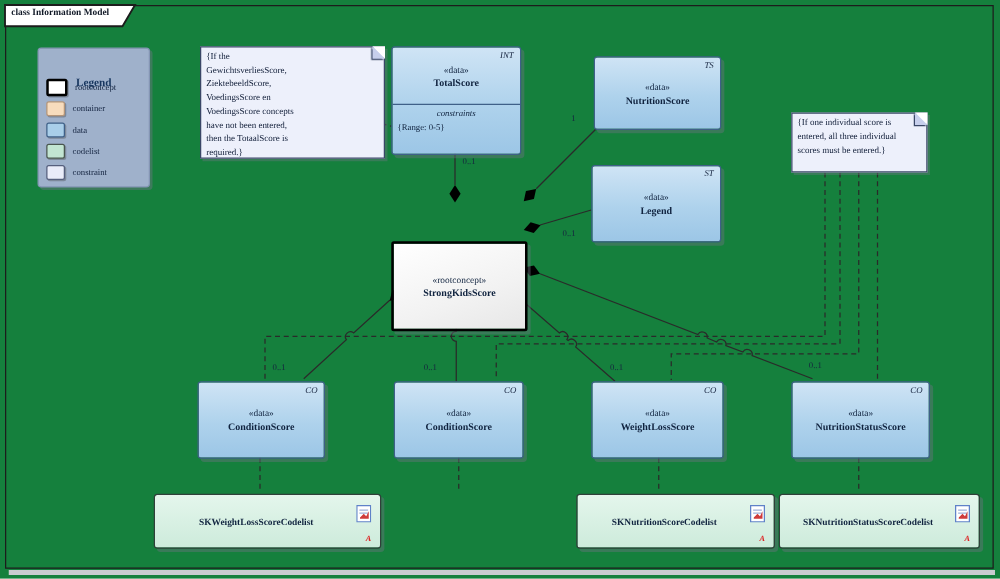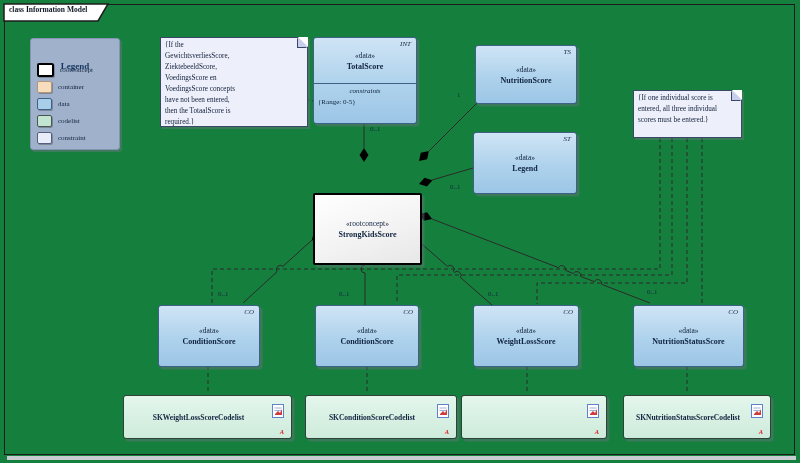--- a/index.html
+++ b/index.html
@@ -35,21 +35,21 @@
   .ename{font-size:8px;font-weight:bold;color:#10233f;}
 
   .root{border:2.5px solid #000;border-radius:2px;background:linear-gradient(160deg,#ffffff 0%,#f2f2f2 60%,#e7e7e7 100%);}
 
   .compartment{position:absolute;left:0;right:0;bottom:0;border-top:1px solid #3f6088;}
   .comp-label{text-align:center;font-size:7px;font-style:italic;margin-top:3px;color:#10233f;}
   .comp-constraint{font-size:7px;margin:3px 0 0 4px;color:#10233f;}
 
   .codelist{position:absolute;border:1px solid #30403a;border-radius:3px;
             background:linear-gradient(180deg,#e4f6ec 0%,#cdebdb 100%);
-            box-shadow:2.5px 2.5px 0 rgba(105,115,125,.45);}
+            box-shadow:2.5px 2.5px 0 rgba(105,115,125,.45);padding-left:13px;}
   .codelist .cname{position:absolute;left:8px;right:26px;top:0;bottom:0;display:flex;align-items:center;
                    justify-content:center;font-size:7.5px;font-weight:bold;color:#10233f;text-align:center;}
   .doc-icon{position:absolute;right:7px;top:8px;}
   .cl-marker{position:absolute;right:7px;bottom:3px;font-size:6.5px;font-weight:bold;font-style:italic;color:#d22;}
 
   
   .note{position:absolute;background:#edf0fb;border:1px solid #3a4767;
         box-shadow:2px 2px 0 rgba(110,118,130,.4);}
   .note-text{position:absolute;left:4px;top:2px;right:10px;font-size:7.2px;line-height:11px;
              color:#101d38;white-space:pre-line;}
@@ -225,32 +225,23 @@
     <div class="cname">SKWeightLossScoreCodelist</div>
     <svg class="doc-icon" width="12" height="14" viewBox="0 0 12 14">
       <rect x="0.5" y="0.5" width="11" height="13" fill="#fff" stroke="#5f82c8"></rect>
       <line x1="2.5" y1="4" x2="9.5" y2="4" stroke="#9fb0d8"></line>
       <line x1="2.5" y1="6.5" x2="9.5" y2="6.5" stroke="#9fb0d8"></line>
       <path d="M3,10 L6,7 L8,9 L10,5 L10,11 L3,11 Z" fill="#cf3b3b"></path>
     </svg>
     <span class="cl-marker">A</span>
   </div>
 
-  <div class="codelist" style="left:305px;top:395px;width:150px;height:42px;">
-    <div class="cname">SKConditionScoreCodelist</div>
-    <svg class="doc-icon" width="12" height="14" viewBox="0 0 12 14">
-      <rect x="0.5" y="0.5" width="11" height="13" fill="#fff" stroke="#5f82c8"></rect>
-      <line x1="2.5" y1="4" x2="9.5" y2="4" stroke="#9fb0d8"></line>
-      <line x1="2.5" y1="6.5" x2="9.5" y2="6.5" stroke="#9fb0d8"></line>
-      <path d="M3,10 L6,7 L8,9 L10,5 L10,11 L3,11 Z" fill="#cf3b3b"></path>
-    </svg>
-    <span class="cl-marker">A</span>
-  </div>
 
   <div class="codelist" style="left:461px;top:395px;width:144px;height:42px;">
+    <div class="cname">SKNutritionScoreCodelist</div>
     <svg class="doc-icon" width="12" height="14" viewBox="0 0 12 14">
       <rect x="0.5" y="0.5" width="11" height="13" fill="#fff" stroke="#5f82c8"></rect>
       <line x1="2.5" y1="4" x2="9.5" y2="4" stroke="#9fb0d8"></line>
       <line x1="2.5" y1="6.5" x2="9.5" y2="6.5" stroke="#9fb0d8"></line>
       <path d="M3,10 L6,7 L8,9 L10,5 L10,11 L3,11 Z" fill="#cf3b3b"></path>
     </svg>
     <span class="cl-marker">A</span>
   </div>
 
   <div class="codelist" style="left:623px;top:395px;width:146px;height:42px;">

